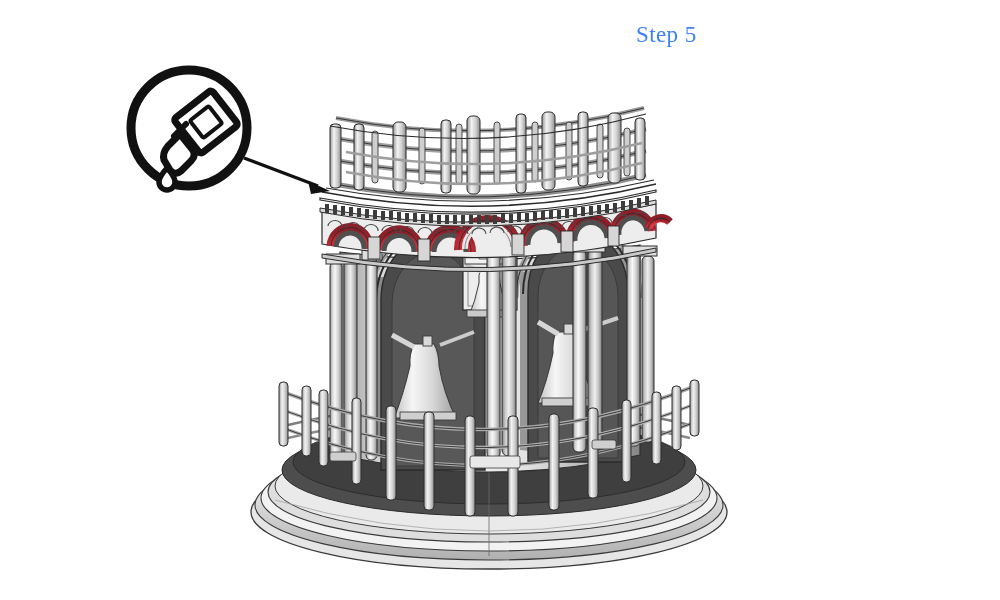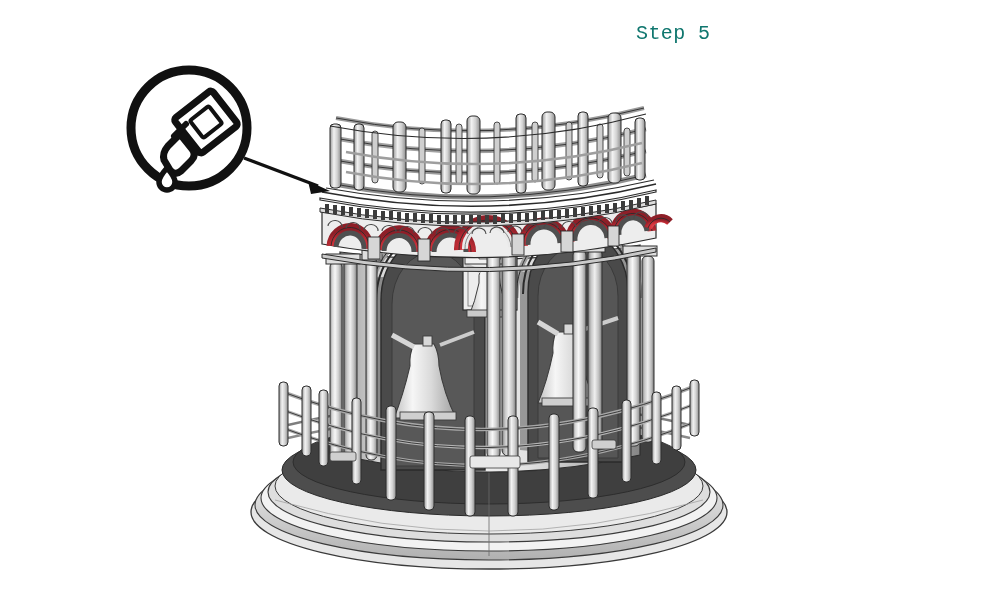--- a/index.html
+++ b/index.html
@@ -7,23 +7,23 @@
     width:1000px;height:600px;
     background:#ffffff;
     font-family:"Liberation Serif", serif;
     overflow:hidden;
     position:relative;
   }
   #page{position:absolute;inset:0;width:1000px;height:600px;background:#fff;}
   #step-title{
     position:absolute;
     left:636px;top:22px;
-    font-family:Liberation Mono, monospace;
-    font-size:20px;
-    color:#0f766e;
+    font-family:Liberation Serif, serif;
+    font-size:23px;
+    color:#3b82f6;
     letter-spacing:0.4px;
     white-space:nowrap;
   }
   #scene{position:absolute;left:0;top:0;width:1000px;height:600px;}
   .lbl{position:absolute;opacity:0;pointer-events:none;font-size:1px;}
 </style>
 </head>
 <body>
 
 <div id="page">

